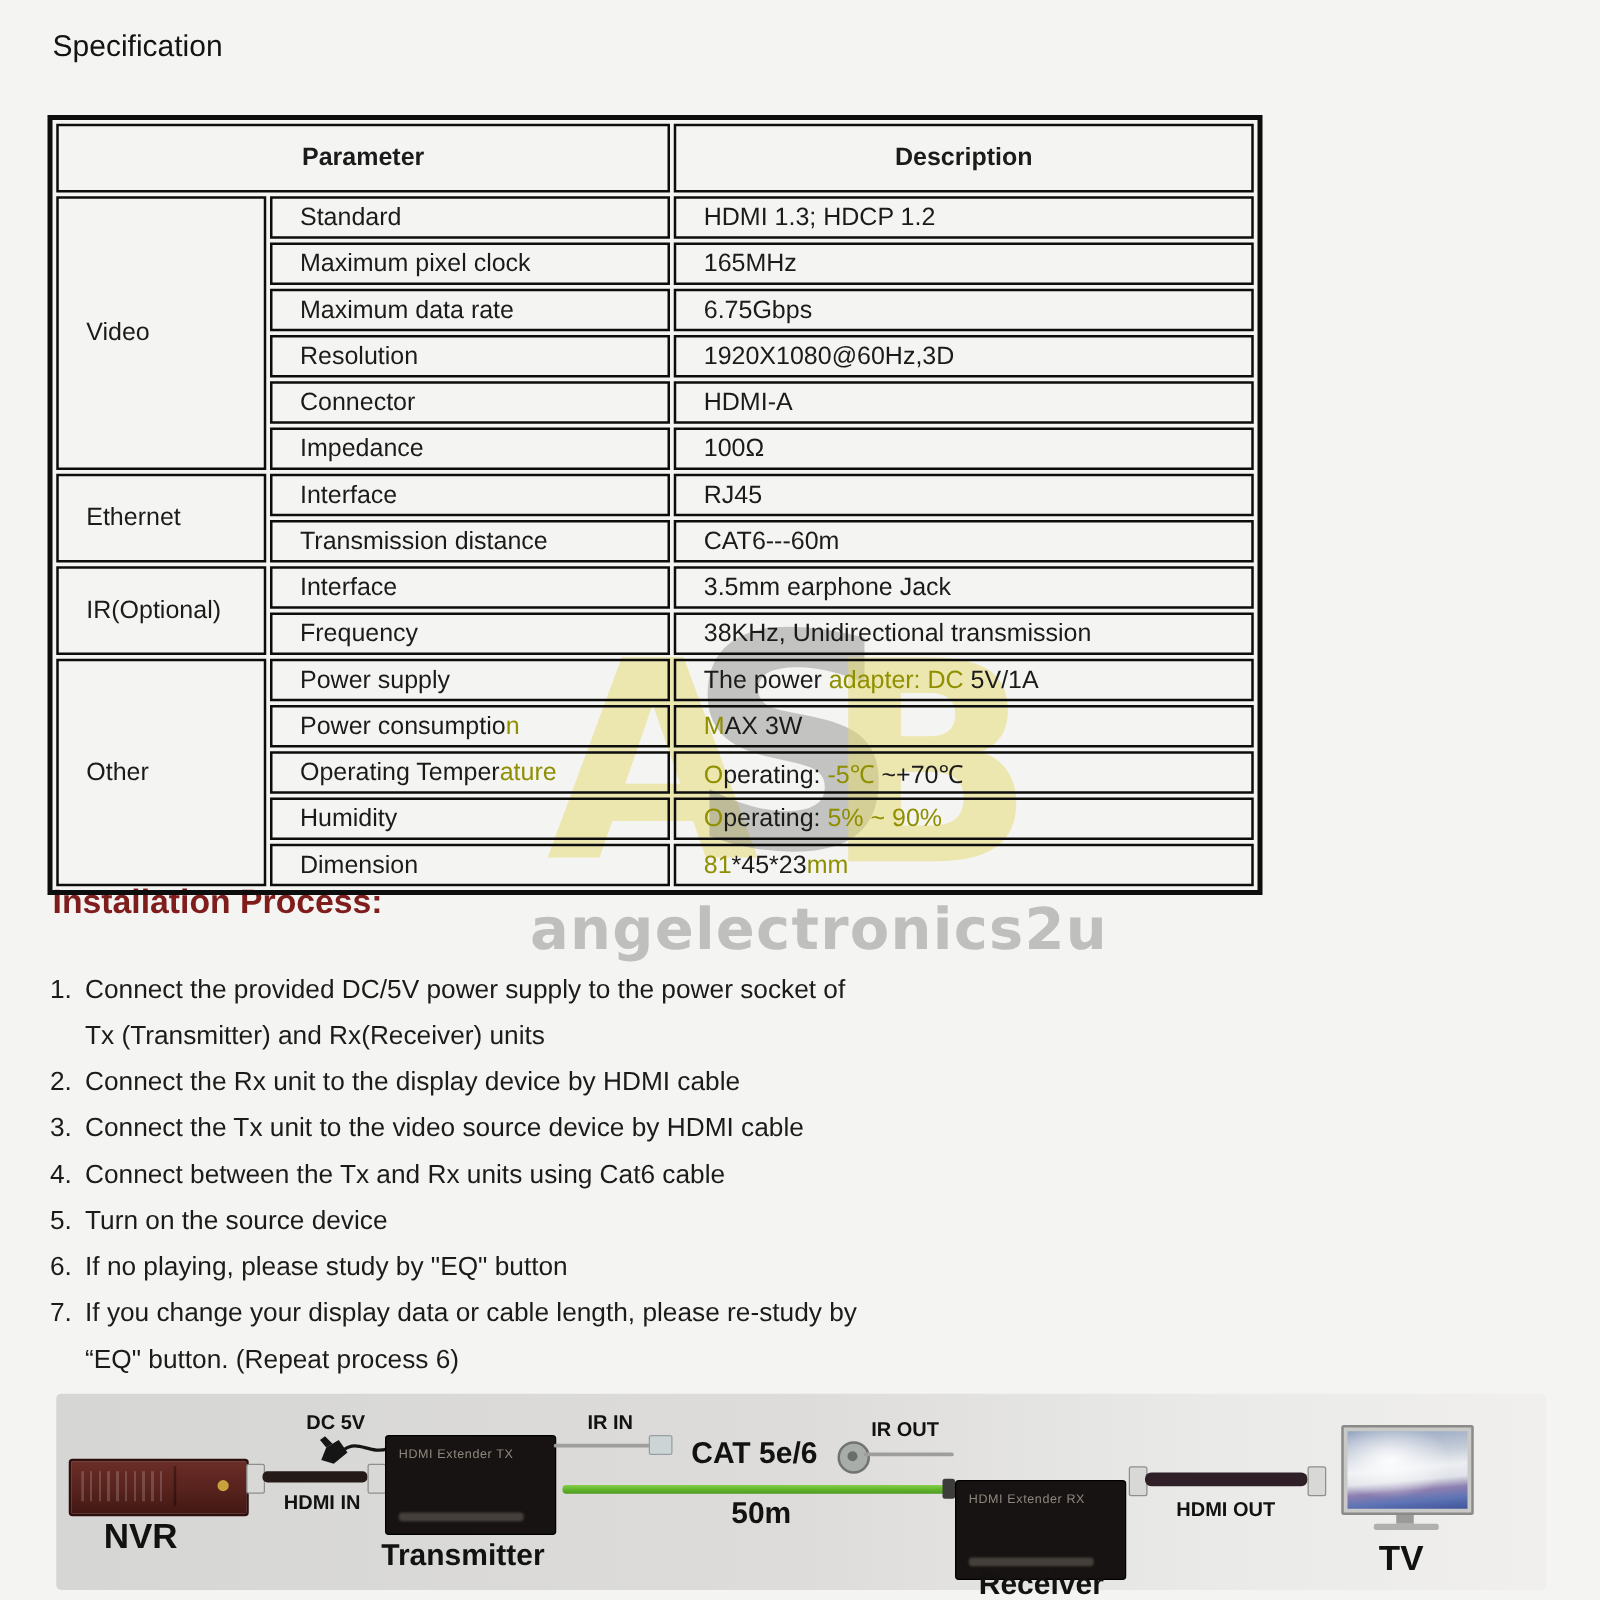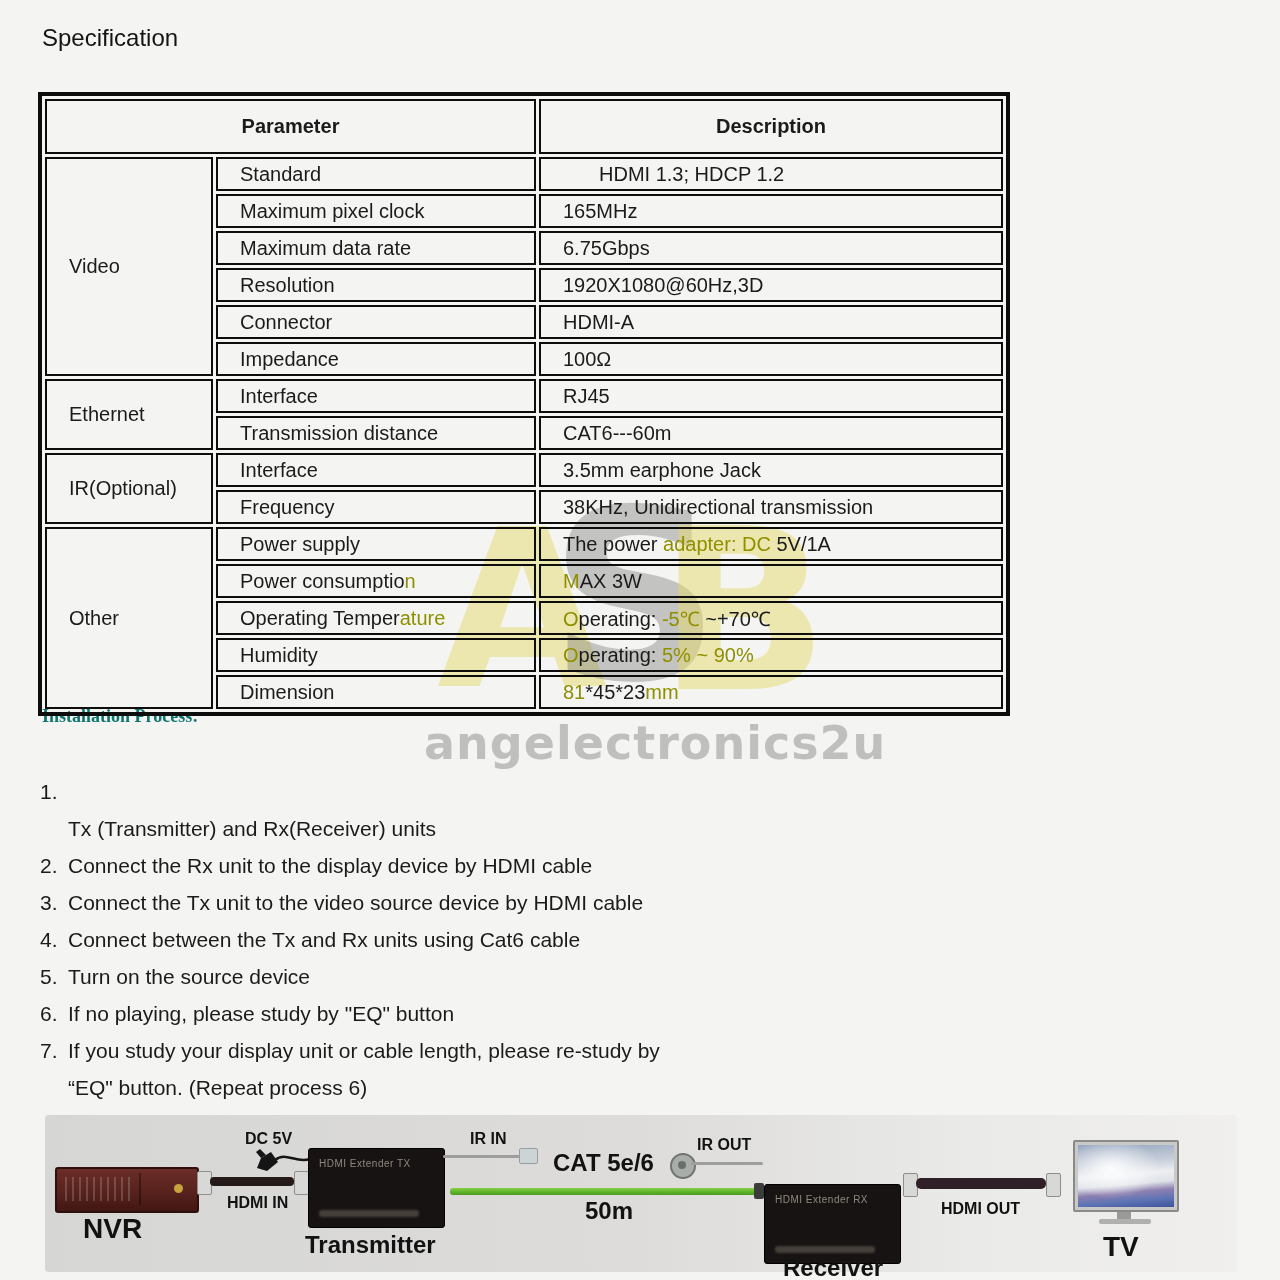--- a/index.html
+++ b/index.html
@@ -2,21 +2,21 @@
 <html><head>
 <meta charset="utf-8">
 <style>
   html,body{margin:0;padding:0;background:#e9e9e7;}
   .page{position:relative;width:1280px;height:1280px;background:#f4f4f2;overflow:hidden;
         font-family:"Liberation Sans",sans-serif;color:#1b1b1b;}
   .abs{position:absolute;}
 
   
   .spec-title{left:42px;top:24px;font-size:24px;font-weight:400;color:#141414;}
-  .install-title{left:42px;top:706px;font-size:18px;font-weight:700;color:#0f766e;font-family:Liberation Serif, serif;}
+  .install-title{left:42px;top:706px;font-size:27px;font-weight:700;color:#7f1d1d;}
 
   
   .wm-letter{font-weight:700;line-height:1;z-index:0;font-family:"DejaVu Sans",sans-serif;}
   .wm-a{left:437px;top:500px;font-size:220px;color:#e6da6e;opacity:.5;}
   .wm-s{left:549px;top:478px;font-size:238px;color:#7c7c7a;opacity:.40;}
   .wm-b{left:658px;top:500px;font-size:224px;color:#e6da6e;opacity:.5;}
   .wm-text{left:424px;top:716px;font-size:46px;font-weight:700;color:#8c8c8a;opacity:.5;
            letter-spacing:1px;z-index:0;font-family:"DejaVu Sans",sans-serif;}
 
   
@@ -100,21 +100,21 @@
       <thead>
         <tr>
           <th colspan="2">Parameter</th>
           <th>Description</th>
         </tr>
       </thead>
       <tbody>
           <tr>
             <td class="gcell" rowspan="6">Video</td>
             <td class="pcell"><span style="color: rgb(27, 27, 27);">Standard</span></td>
-            <td class="dcell"><span style="color: rgb(27, 27, 27); margin-left: 36px;">HDMI 1.3; HDCP 1.2</span></td>
+            <td class="dcell"><span style="color: rgb(27, 27, 27);">HDMI 1.3; HDCP 1.2</span></td>
           </tr>
           <tr>
             <td class="pcell"><span style="color: rgb(27, 27, 27);">Maximum pixel clock</span></td>
             <td class="dcell"><span style="color: rgb(27, 27, 27);">165MHz</span></td>
           </tr>
           <tr>
             <td class="pcell"><span style="color: rgb(27, 27, 27);">Maximum data rate</span></td>
             <td class="dcell"><span style="color: rgb(27, 27, 27);">6.75Gbps</span></td>
           </tr>
           <tr>
@@ -170,20 +170,21 @@
           </tr>
         </tbody>
     </table>
   </div>
 
   <div class="abs install-title">Installation Process:</div>
 
   <div class="abs steps">
       <div class="step-line">
         <span class="step-num">1.</span>
+        <span>Connect the provided DC/5V power supply to the power socket of</span>
       </div>
       <div class="step-line cont">
         <span>Tx (Transmitter) and Rx(Receiver) units</span>
       </div>
       <div class="step-line">
         <span class="step-num">2.</span>
         <span>Connect the Rx unit to the display device by HDMI cable</span>
       </div>
       <div class="step-line">
         <span class="step-num">3.</span>
@@ -196,21 +197,21 @@
       <div class="step-line">
         <span class="step-num">5.</span>
         <span>Turn on the source device</span>
       </div>
       <div class="step-line">
         <span class="step-num">6.</span>
         <span>If no playing, please study by "EQ" button</span>
       </div>
       <div class="step-line">
         <span class="step-num">7.</span>
-        <span>If you study your display unit or cable length, please re-study by</span>
+        <span>If you change your display data or cable length, please re-study by</span>
       </div>
       <div class="step-line cont">
         <span>“EQ" button. (Repeat process 6)</span>
       </div>
     </div>
 
   <div class="abs strip">
 
     <div class="abs nvr">
       <div class="nvr-vents"></div>

